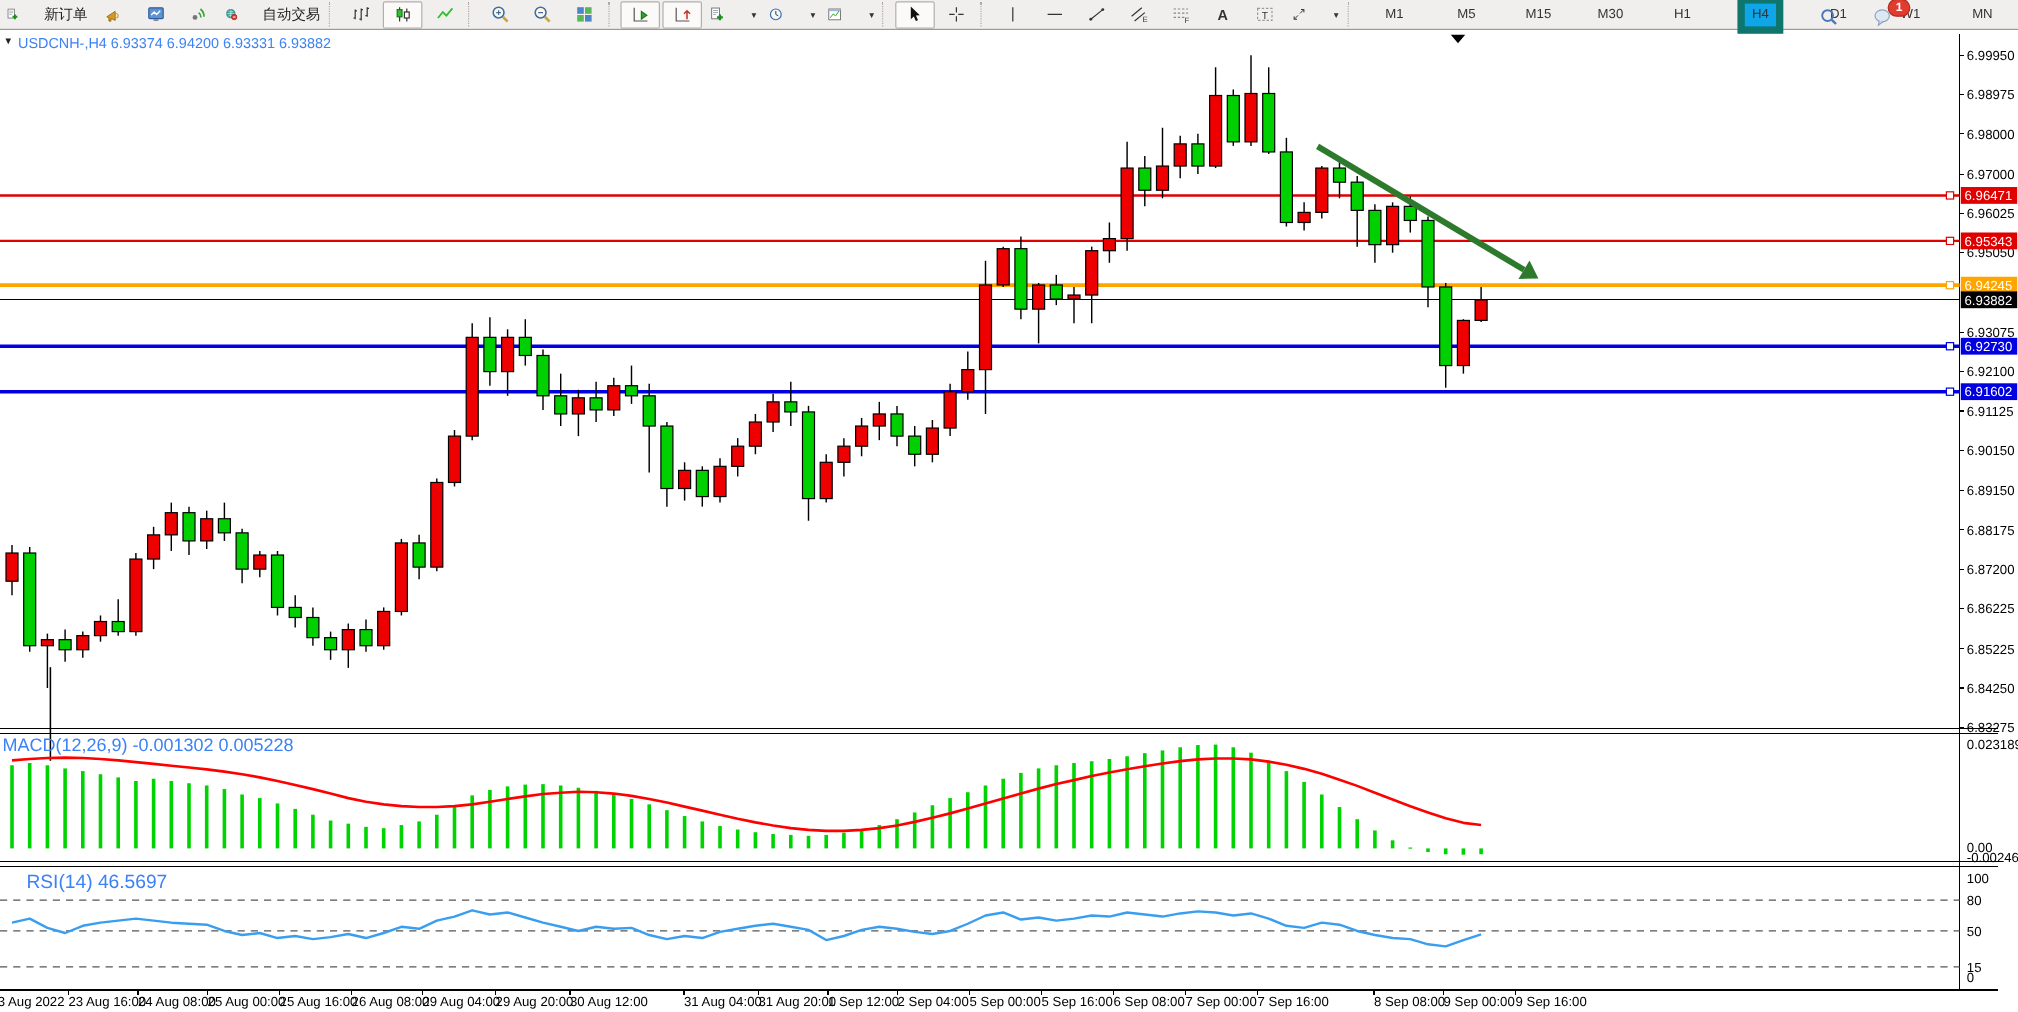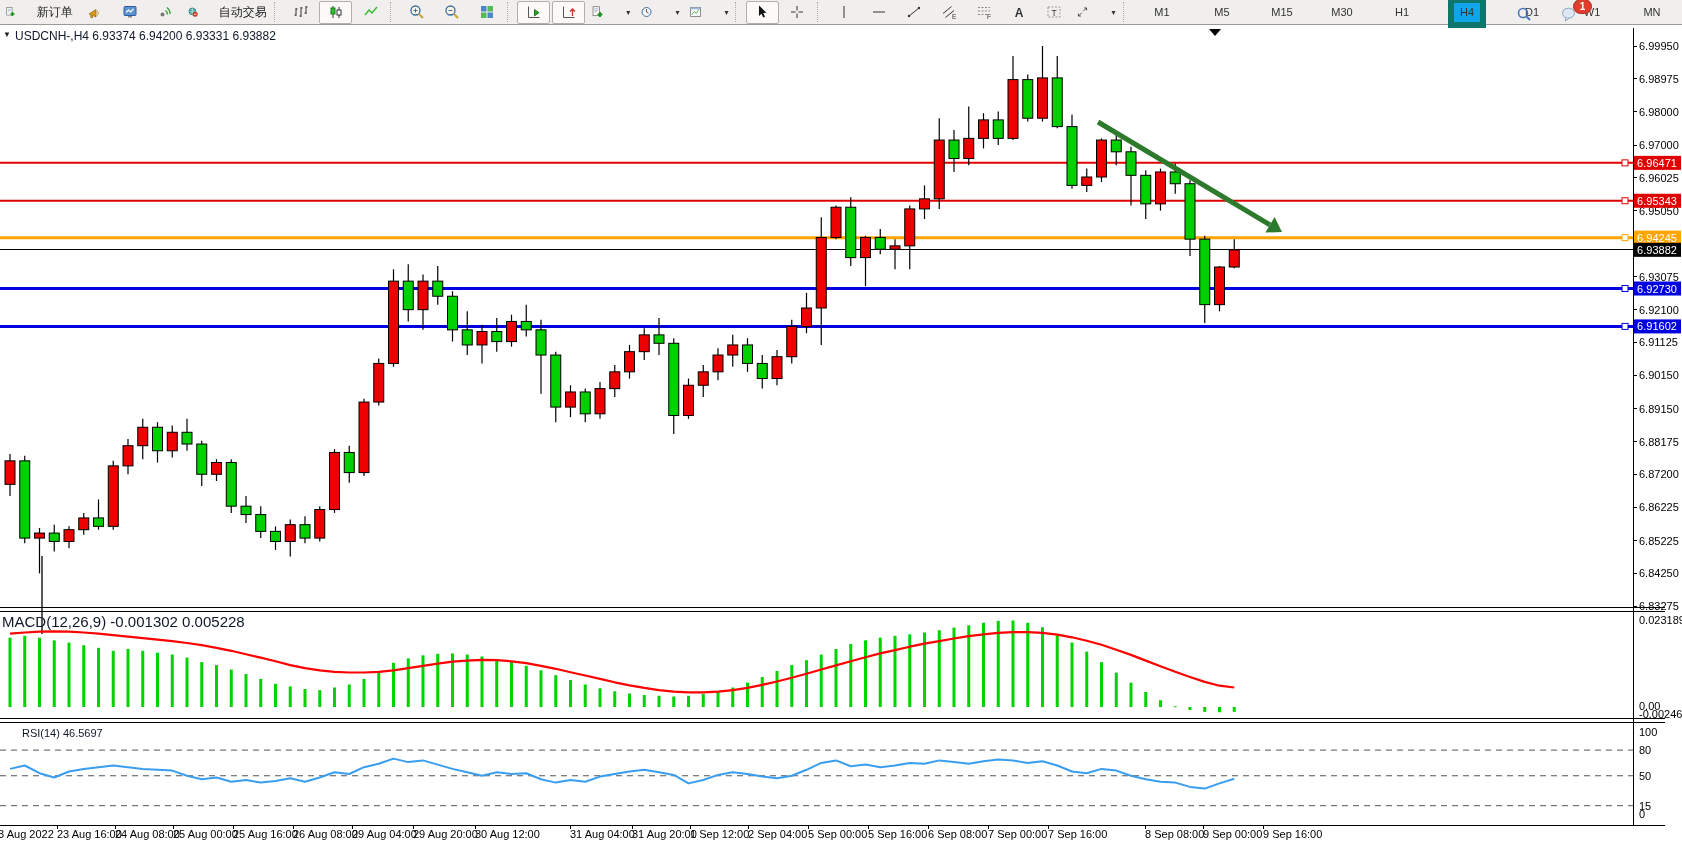--- a/index.html
+++ b/index.html
@@ -18,25 +18,25 @@
   .tb-icon{width:16px;height:16px;display:inline-block;}
   .tf-btn{height:19px;min-width:26px;margin:16px;display:flex;align-items:center;justify-content:center;
           font-size:11px;color:#333;border:1px solid transparent;}
   .tf-btn.active{background:#0ea5e9;border:6px solid #0f766e;}
   #tb-right{position:absolute;right:96px;top:2px;display:flex;align-items:center;gap:10px;}
   #chat-wrap{position:relative;}
   #chat-badge{position:absolute;right:-8px;top:-4px;min-width:13px;height:13px;border-radius:8px;
               background:#e23c2e;color:#fff;font-size:10px;font-weight:bold;display:flex;
               align-items:center;justify-content:center;padding:0 2px;border:1px solid #b02a1e;}
   
-  .overlay{position:absolute;z-index:3;font-size:12px;color:#0f172a;white-space:nowrap;}
+  .overlay{position:absolute;z-index:3;font-size:12px;color:#3b82f6;white-space:nowrap;}
   #chart-title{left:15px;top:29px;}
   #collapse-marker{left:3px;top:30px;font-size:8px;color:#222;}
   #macd-label{left:2px;top:613px;font-size:15px;}
-  #rsi-label{left:2px;top:727px;font-size:11px;padding-left:20px;}
+  #rsi-label{left:2px;top:727px;font-size:16px;padding-left:20px;}
   #chart-svg{position:absolute;left:0;top:0;z-index:1;}
 </style>
 </head>
 <body>
 
 <div id="app">
   <div id="toolbar">
       <div class="tb-btn">
         <svg class="tb-icon" viewBox="0 0 16 16">
           <rect x="2.5" y="1.5" width="8" height="11" fill="#fff" stroke="#777"></rect>

